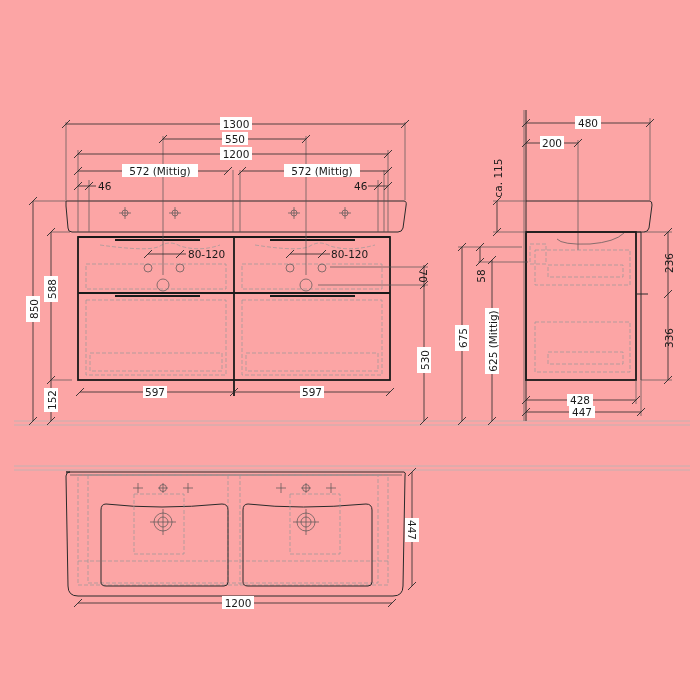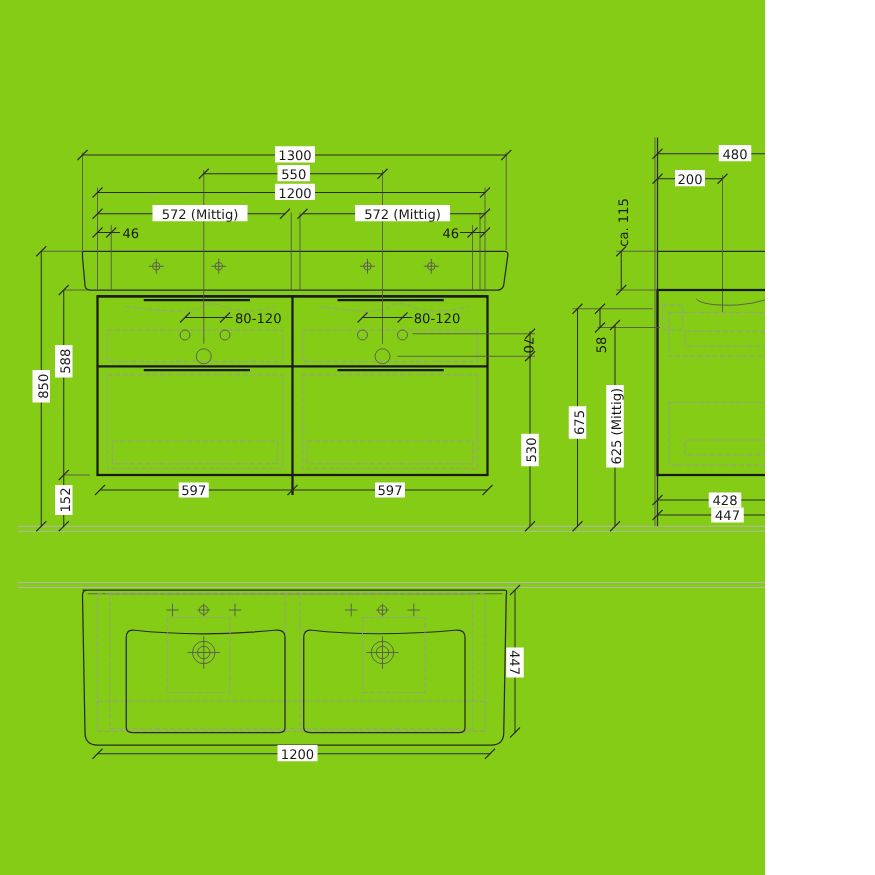--- a/index.html
+++ b/index.html
@@ -1,16 +1,16 @@
 <!DOCTYPE html>
 <html><head>
 <meta charset="utf-8">
 <style>
   html,body{margin:0;padding:0;background:#ffffff;}
-  #canvas{position:relative;width:612px;height:700px;background:#84cc16;overflow:hidden;}
+  #canvas{position:relative;width:700px;height:700px;background:#fca5a5;overflow:hidden;}
   svg{position:absolute;left:0;top:0;}
   .ln{stroke:#2a2a2a;stroke-width:1;fill:none;}
   .thick{stroke:#1a1a1a;stroke-width:1.8;fill:none;}
   .thin{stroke:#555;stroke-width:0.7;fill:none;}
   .dash{stroke:#9a9a9a;stroke-width:0.7;fill:none;stroke-dasharray:4 2;}
   .floor{stroke:#b5b5b5;stroke-width:0.8;fill:none;}
   .dim{stroke:#2a2a2a;stroke-width:0.8;fill:none;}
   .tick{stroke:#2a2a2a;stroke-width:0.9;}
   text{font-family:"DejaVu Sans","Liberation Sans",sans-serif;font-size:10.5px;fill:#1a1a1a;}
   .bg{fill:#ffffff;}

